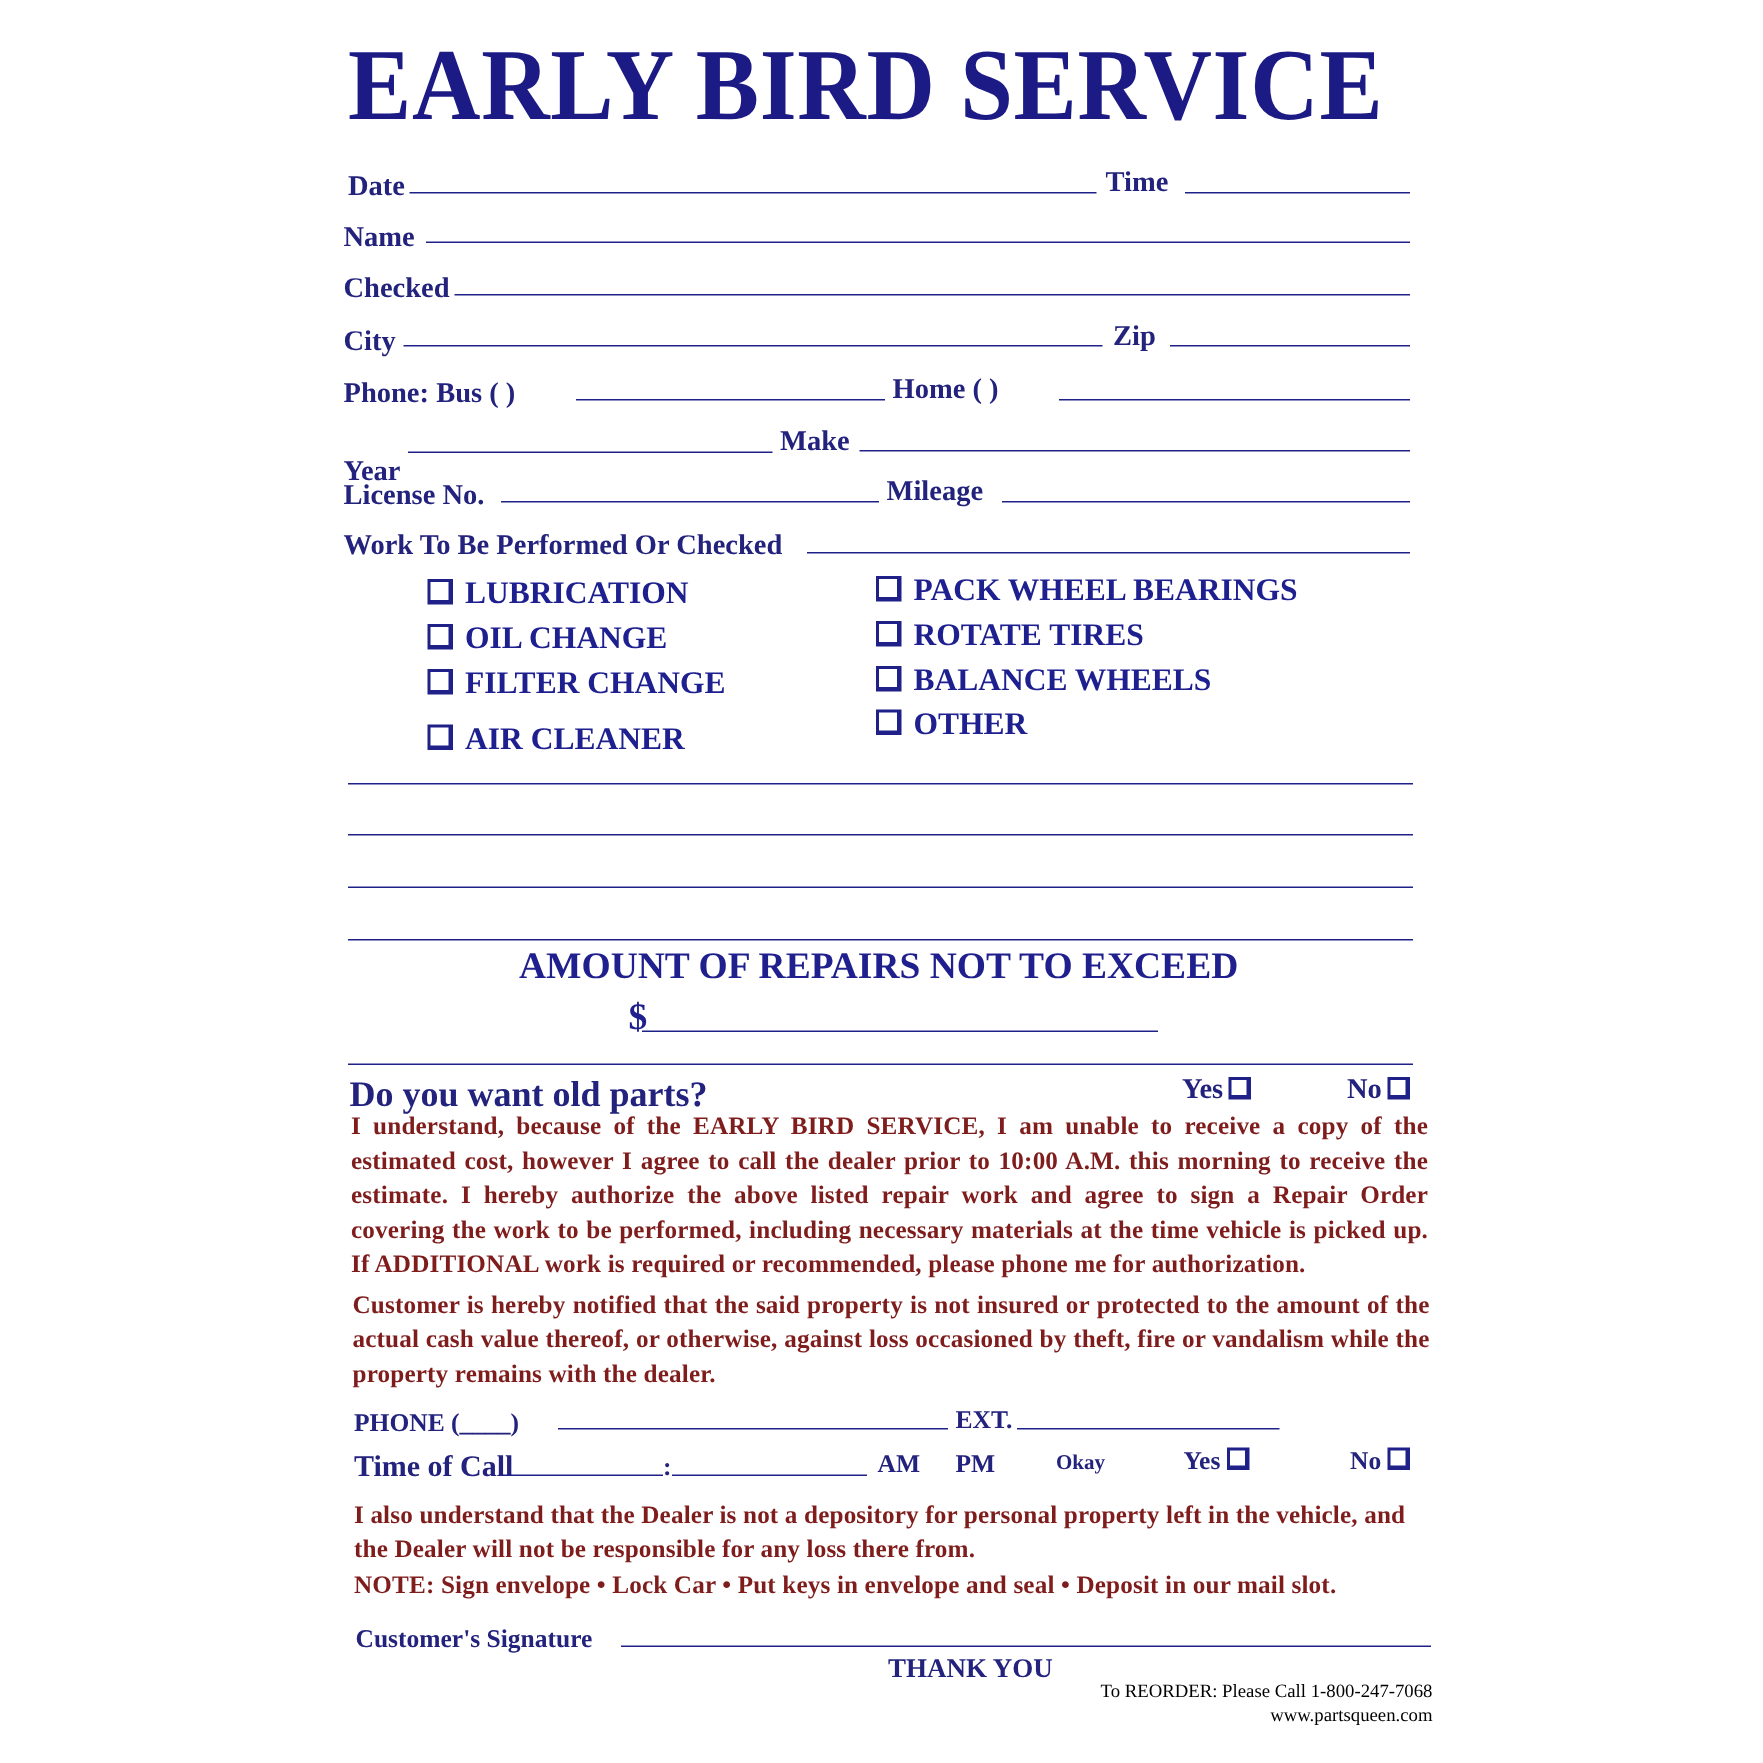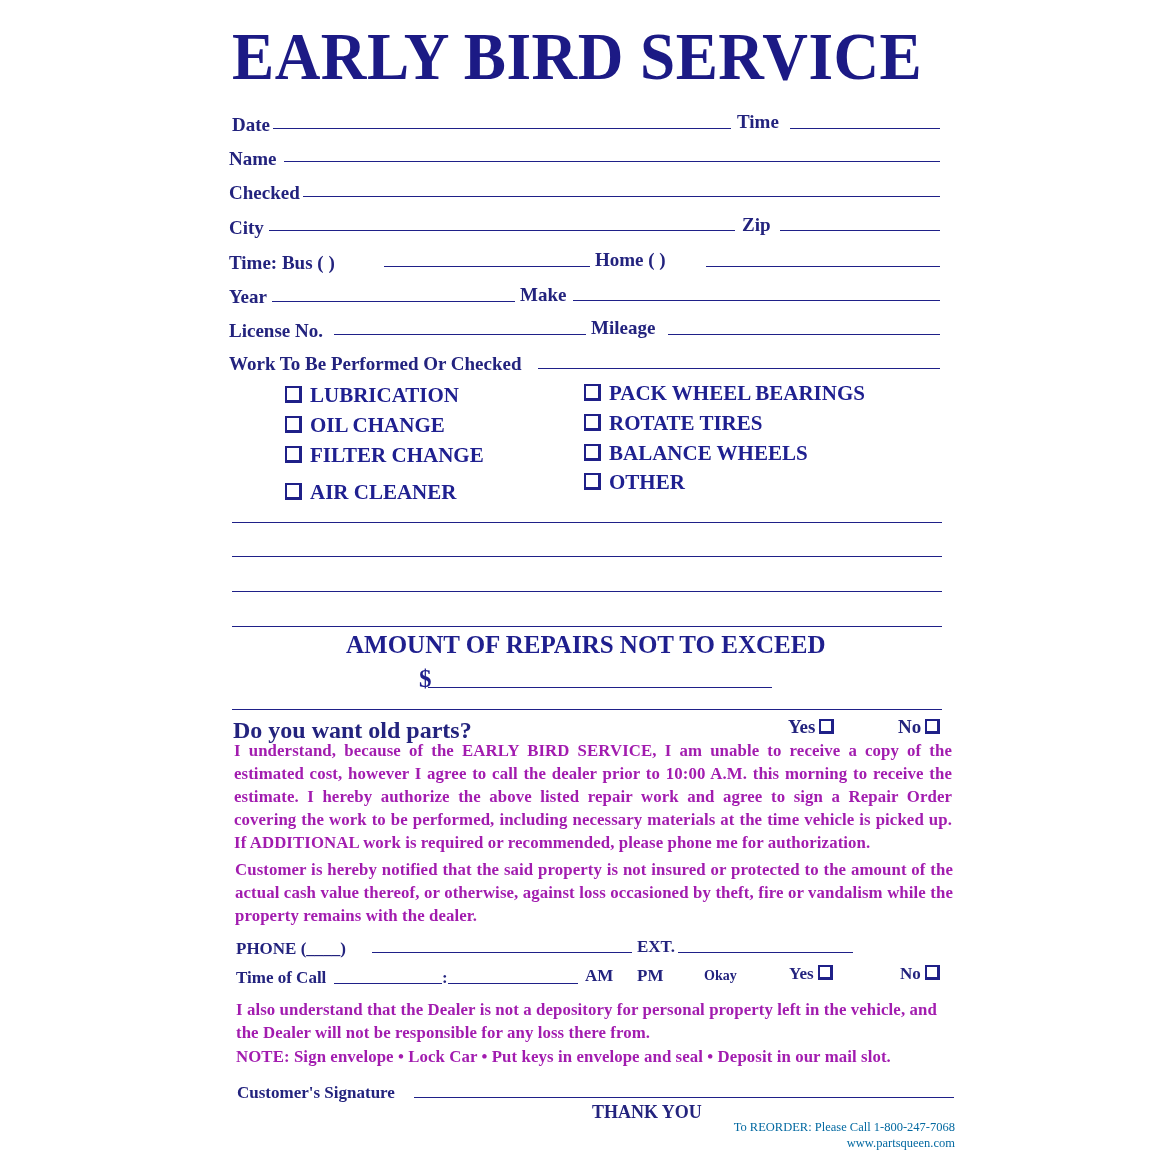--- a/index.html
+++ b/index.html
@@ -5,22 +5,22 @@
   html, body { margin:0; padding:0; background:#fff; }
   body { width:1175px; height:1175px; position:relative; overflow:hidden; font-family:"Liberation Serif", "DejaVu Serif", serif; color:#1e1f8a; }
   .abs { position:absolute; }
   .title { left:232px; top:16px; width:712px; font-size:68px; font-weight:bold; letter-spacing:0.5px; color:#1c1a85; text-align:left; white-space:nowrap; transform:scaleX(0.93); transform-origin:left top; line-height:80px; }
   .lbl { font-size:19px; font-weight:bold; color:#23237e; white-space:nowrap; line-height:22px; }
   .line { height:0; border-bottom:1.6px solid #1f2088; }
   .chk-item { font-size:21px; font-weight:bold; color:#1f2090; white-space:nowrap; line-height:24px; }
   .box { display:inline-block; width:12px; height:12px; border:2px solid #1f2088; border-right-width:3px; border-bottom-width:3px; margin-right:8px; vertical-align:-1px; box-sizing:content-box; }
   .box.sm { width:10px; height:10px; margin-right:0; margin-left:4px; }
   .heading2 { font-size:25px; font-weight:bold; color:#1f1f8e; white-space:nowrap;margin-left:12px; }
-  .para { font-size:16.8px; font-weight:bold; color:#a21caf; line-height:23px; letter-spacing:0.1px; }
-  .small { font-size:12.5px; color:#0369a1; white-space:nowrap; }
+  .para { font-size:16.8px; font-weight:bold; color:#7f1d1d; line-height:23px; letter-spacing:0.1px; }
+  .small { font-size:12.5px; color:#000000; white-space:nowrap; }
 </style>
 </head>
 <body>
 
 <div>
 
   <div class="abs title">EARLY BIRD SERVICE</div>
 
   <div class="abs lbl" style="left:232px;top:114px;">Date</div>
   <div class="abs line" style="left:273px;top:128px;width:458px;"></div>
@@ -31,26 +31,26 @@
   <div class="abs line" style="left:284px;top:161px;width:656px;"></div>
 
   <div class="abs lbl" style="left:229px;top:182px;">Checked</div>
   <div class="abs line" style="left:303px;top:196px;width:637px;"></div>
 
   <div class="abs lbl" style="left:229px;top:217px;">City</div>
   <div class="abs line" style="left:269px;top:230px;width:466px;"></div>
   <div class="abs lbl" style="left:742px;top:214px;">Zip</div>
   <div class="abs line" style="left:780px;top:230px;width:160px;"></div>
 
-  <div class="abs lbl" style="left:229px;top:252px;">Time: Bus (      )</div>
+  <div class="abs lbl" style="left:229px;top:252px;">Phone: Bus (      )</div>
   <div class="abs line" style="left:384px;top:266px;width:206px;"></div>
   <div class="abs lbl" style="left:595px;top:249px;">Home (      )</div>
   <div class="abs line" style="left:706px;top:266px;width:234px;"></div>
 
-  <div class="abs lbl" style="left:229px;top:286px;">Year</div>
+  <div class="abs lbl" style="left:229px;top:304px;">Year</div>
   <div class="abs line" style="left:272px;top:301px;width:243px;"></div>
   <div class="abs lbl" style="left:520px;top:284px;">Make</div>
   <div class="abs line" style="left:573px;top:300px;width:367px;"></div>
 
   <div class="abs lbl" style="left:229px;top:320px;">License No.</div>
   <div class="abs line" style="left:334px;top:334px;width:252px;"></div>
   <div class="abs lbl" style="left:591px;top:317px;">Mileage</div>
   <div class="abs line" style="left:668px;top:334px;width:272px;"></div>
 
   <div class="abs lbl" style="left:229px;top:353px;">Work To Be Performed Or Checked</div>
@@ -82,21 +82,21 @@
 
   <div class="abs para" style="left:234px;top:739px;width:718px;text-align:justify;">I understand, because of the EARLY BIRD SERVICE, I am unable to receive a copy of the estimated cost, however I agree to call the dealer prior to 10:00 A.M. this morning to receive the estimate.  I hereby authorize the above listed repair work and agree to sign a Repair Order covering the work to be performed, including necessary materials at the time vehicle is picked up.  If ADDITIONAL work is required or recommended, please phone me for authorization.</div>
 
   <div class="abs para" style="left:235px;top:858px;width:718px;text-align:justify;">Customer is hereby notified that the said property is not insured or protected to the amount of the actual cash value thereof, or otherwise, against loss occasioned by theft, fire or vandalism while the property remains with the dealer.</div>
 
   <div class="abs lbl" style="left:236px;top:938px;font-size:17px;">PHONE (____)</div>
   <div class="abs line" style="left:372px;top:952px;width:260px;"></div>
   <div class="abs lbl" style="left:637px;top:936px;font-size:17px;">EXT.</div>
   <div class="abs line" style="left:678px;top:952px;width:175px;"></div>
 
-  <div class="abs lbl" style="left:236px;top:967px;font-size:17px;">Time of Call</div>
+  <div class="abs lbl" style="left:236px;top:967px;font-size:20px;">Time of Call</div>
   <div class="abs line" style="left:334px;top:983px;width:108px;"></div>
   <div class="abs lbl" style="left:442px;top:967px;font-size:17px;">:</div>
   <div class="abs line" style="left:448px;top:983px;width:130px;"></div>
   <div class="abs lbl" style="left:585px;top:965px;font-size:17px;">AM</div>
   <div class="abs lbl" style="left:637px;top:965px;font-size:17px;">PM</div>
   <div class="abs lbl" style="left:704px;top:965px;font-size:14px;">Okay</div>
   <div class="abs lbl" style="left:789px;top:963px;font-size:17px;"><span>Yes</span><span class="box sm"></span></div>
   <div class="abs lbl" style="left:900px;top:963px;font-size:17px;"><span>No</span><span class="box sm"></span></div>
 
   <div class="abs para" style="left:236px;top:998px;width:720px;">I also understand that the Dealer is not a depository for personal property left in the vehicle, and the Dealer will not be responsible for any loss there from.</div>

